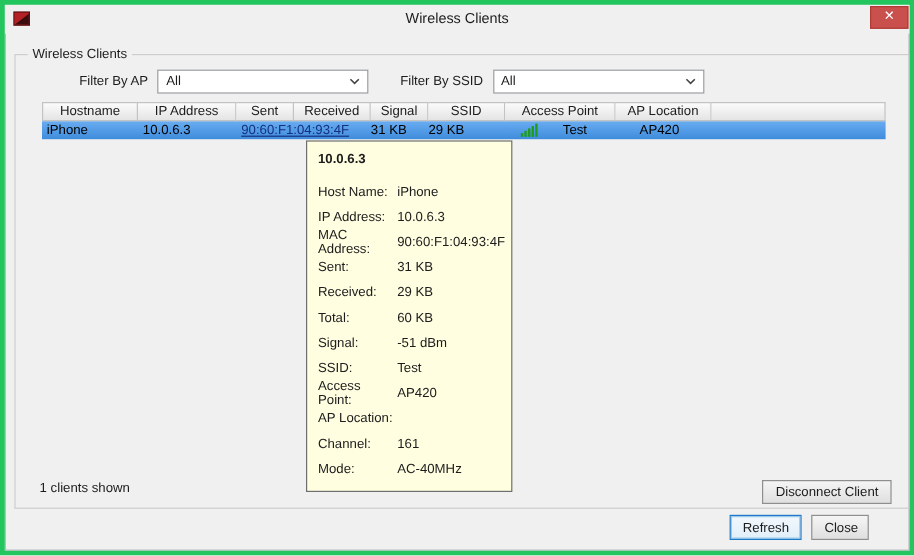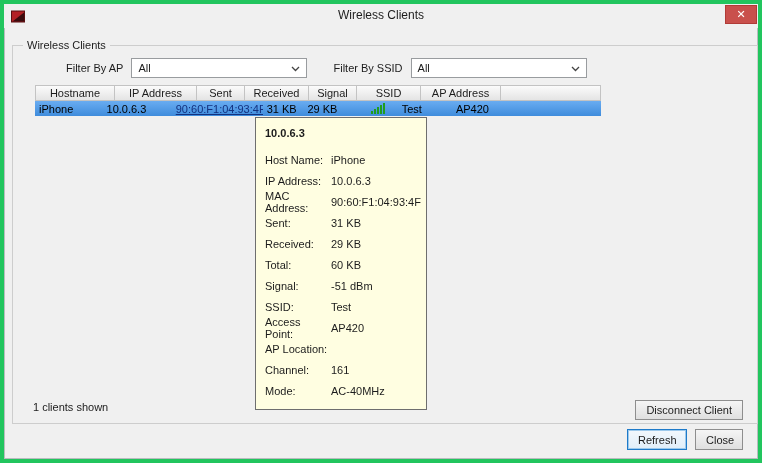--- a/index.html
+++ b/index.html
@@ -37,21 +37,21 @@
     position:absolute; left:28px; top:12px; display:flex; align-items:center;
     font-size:11px; color:#1c1c1c;margin-left:25px;
   }
   .combo{
     width:176px; height:20px; margin-left:8px; background:#fff;
     border:1px solid #999c9f; display:flex; align-items:center;
     justify-content:space-between; padding:0 6px; cursor:default; font-size:11px;
   }
   .filter-label-2{ margin-left:26px; }
   
-  .table{ position:absolute; left:22px; top:39px; width:566px; font-size:11px; }
+  .table{ position:absolute; left:22px; top:39px; width:703px; font-size:11px; }
   .thead{ display:flex; height:16px; }
   .th{
     background:linear-gradient(#fbfbfb,#e4e4e4);
     border:1px solid #c3c3c3; border-left:none;
     display:flex; align-items:center; justify-content:center;
     color:#1c1c1c; cursor:default; overflow:hidden; white-space:nowrap;
   }
   .th:first-child{ border-left:1px solid #c3c3c3; }
   .trow{
     display:flex; height:15px;
@@ -86,21 +86,21 @@
     position:absolute; left:20px; bottom:10px; font-size:11px; color:#1c1c1c;
   }
   .btn{
     font-family:inherit; font-size:11px; color:#1c1c1c;
     background:linear-gradient(#f5f5f5,#dfdfdf);
     border:1px solid #8e8e8e; cursor:pointer; padding:0 10px; height:21px;
   }
   .disconnect-btn{ position:absolute; right:14px; bottom:3px; height:20px; }
   
   .dialog-buttons{
-    position:absolute; right:15px; bottom:9px; display:flex; gap:8px;
+    position:absolute; right:34px; bottom:9px; display:flex; gap:8px;
   }
   .refresh-btn{
     border:1px solid #1e7ac9;
     box-shadow:0 0 0 1px #9cc9ec inset;
     background:linear-gradient(#f2f8fd,#e0eef9);
     width:60px;
   }
   .close-dialog-btn{ width:48px; }
 </style>
 </head>
@@ -146,21 +146,22 @@
     </div>
 
     <div class="table">
       <div class="thead">
         <div class="th c0">Hostname</div>
         <div class="th c1">IP Address</div>
         <div class="th c3">Sent</div>
         <div class="th c4">Received</div>
         <div class="th c5">Signal</div>
         <div class="th c6">SSID</div>
-        <div class="th c8">AP Address</div>
+        <div class="th c7">Access Point</div>
+        <div class="th c8">AP Location</div>
         <div class="th cf"></div>
       </div>
       <div class="trow">
         <div class="td c0">iPhone</div>
         <div class="td c1">10.0.6.3</div>
         <div class="td c2">
           <span class="mac-link">90:60:F1:04:93:4F</span>
         </div>
         <div class="td c3">31 KB</div>
         <div class="td c4">29 KB</div>

